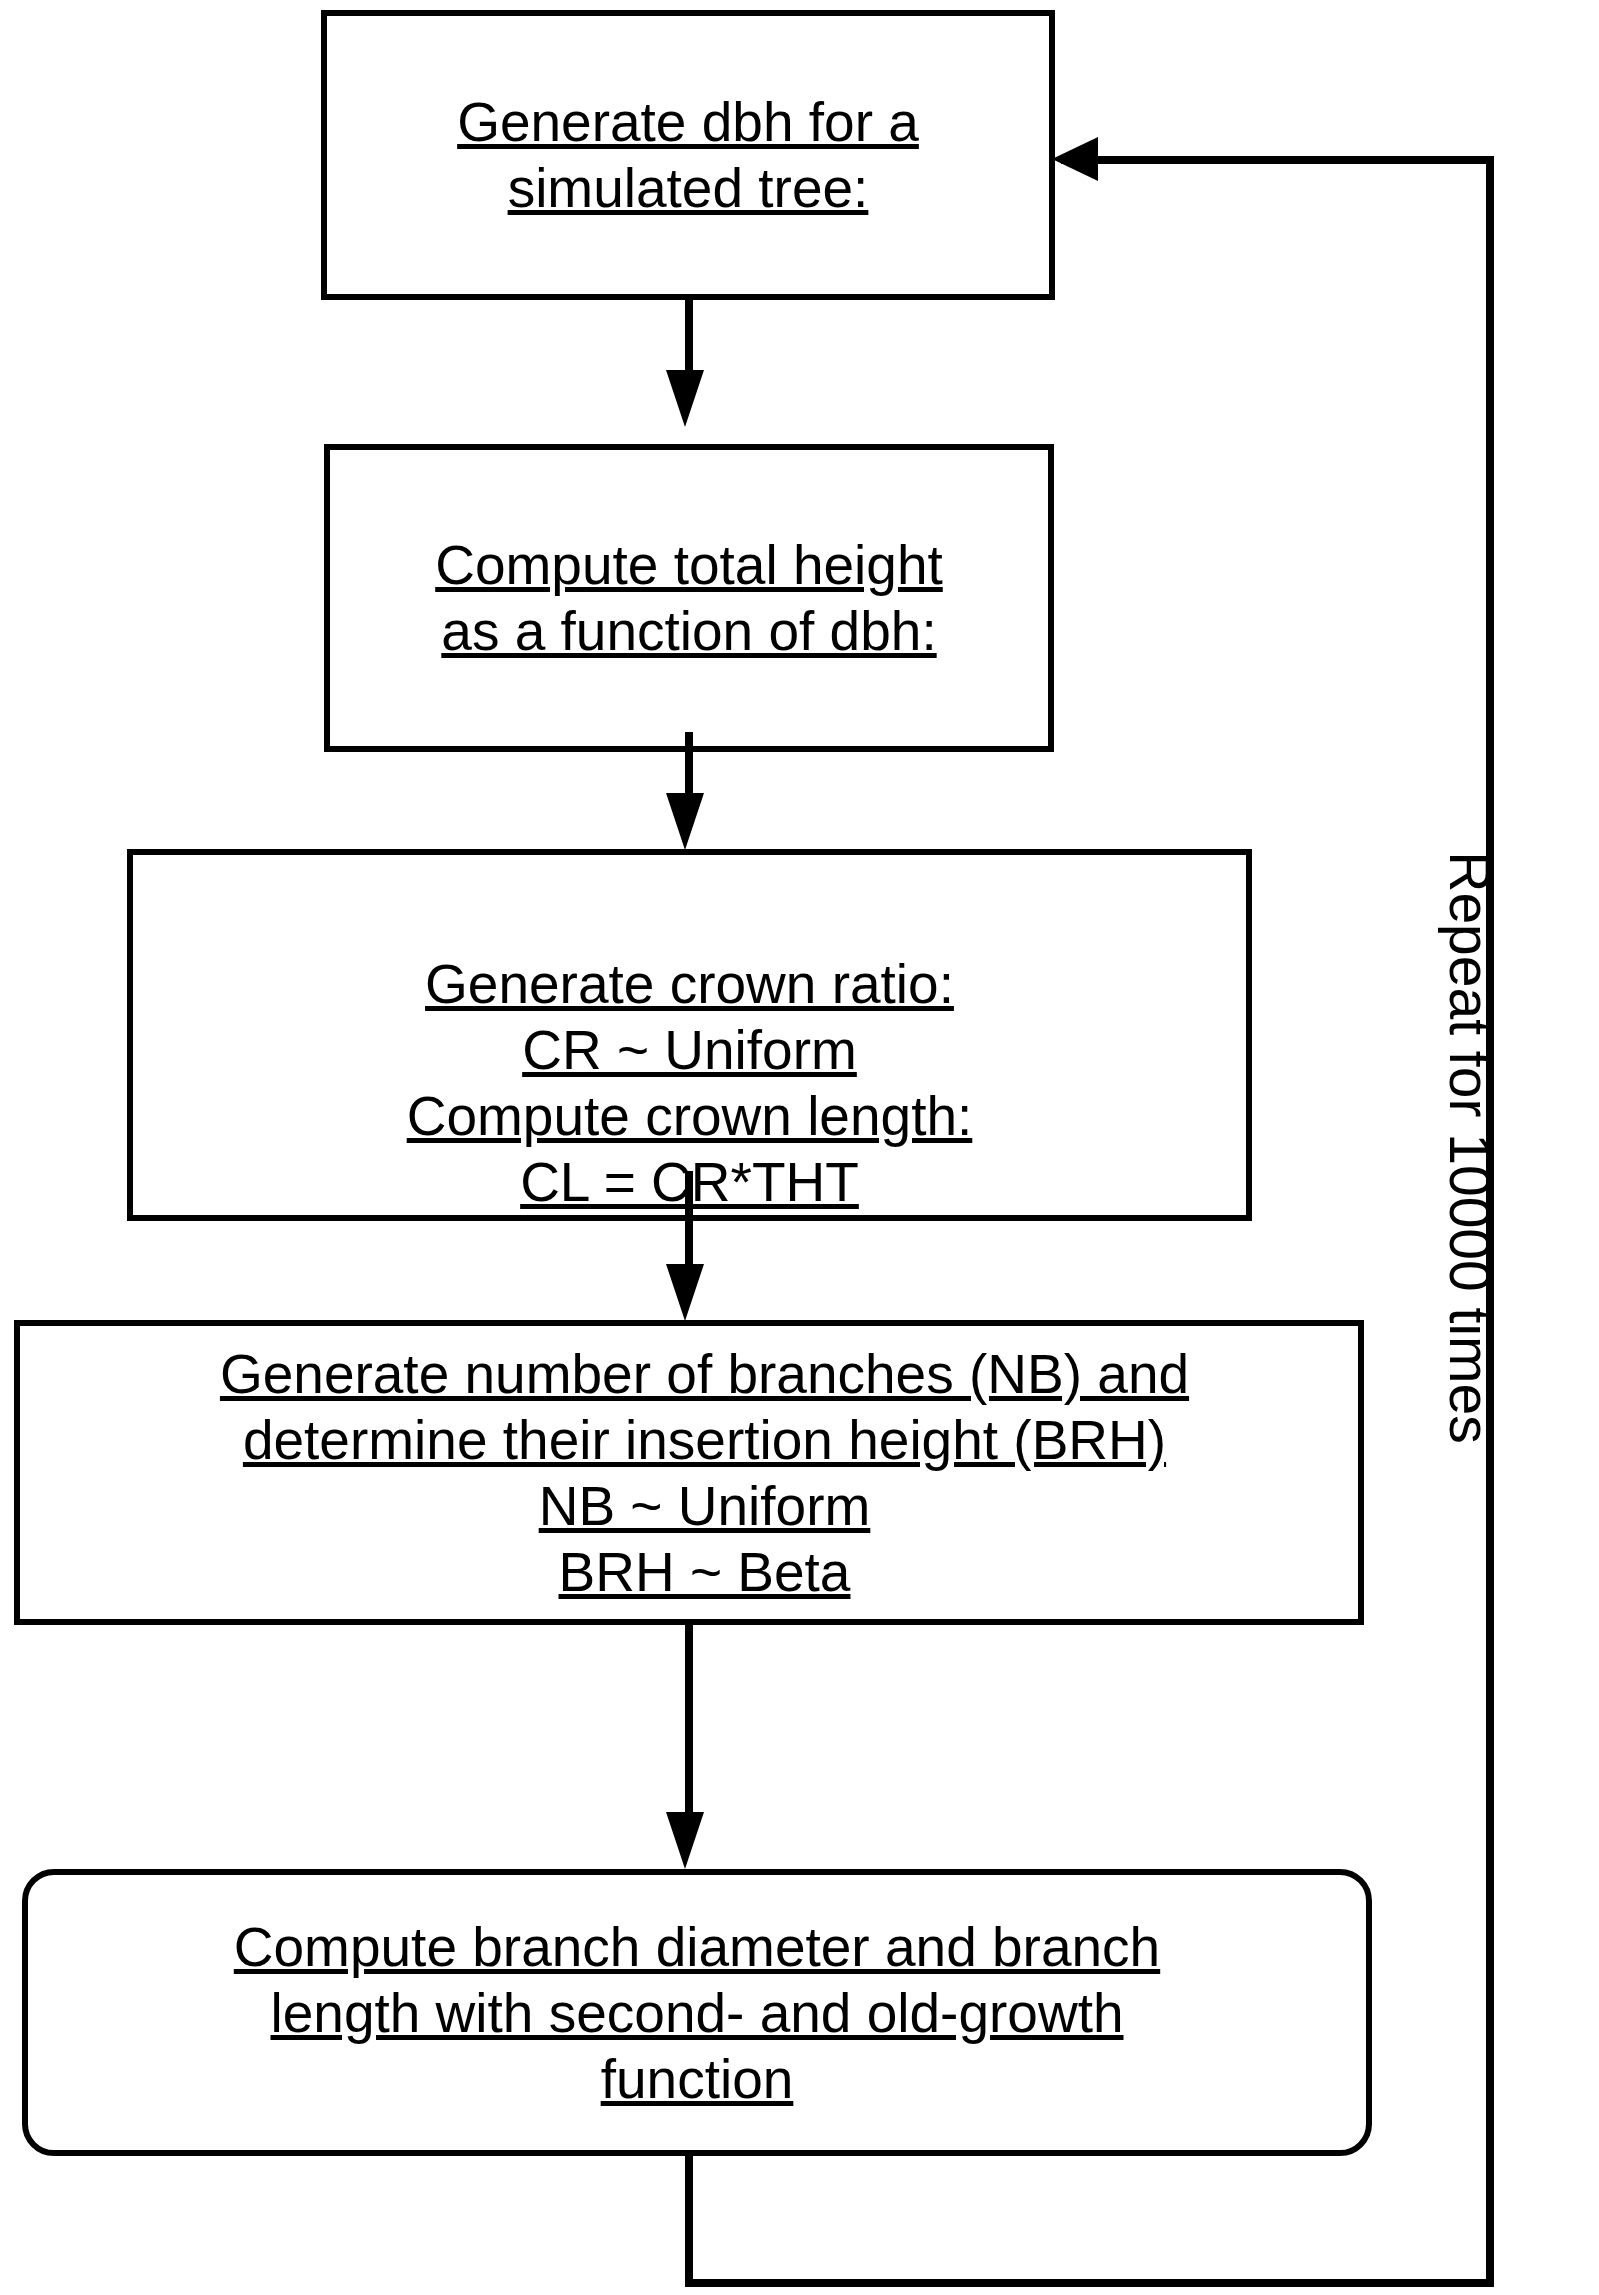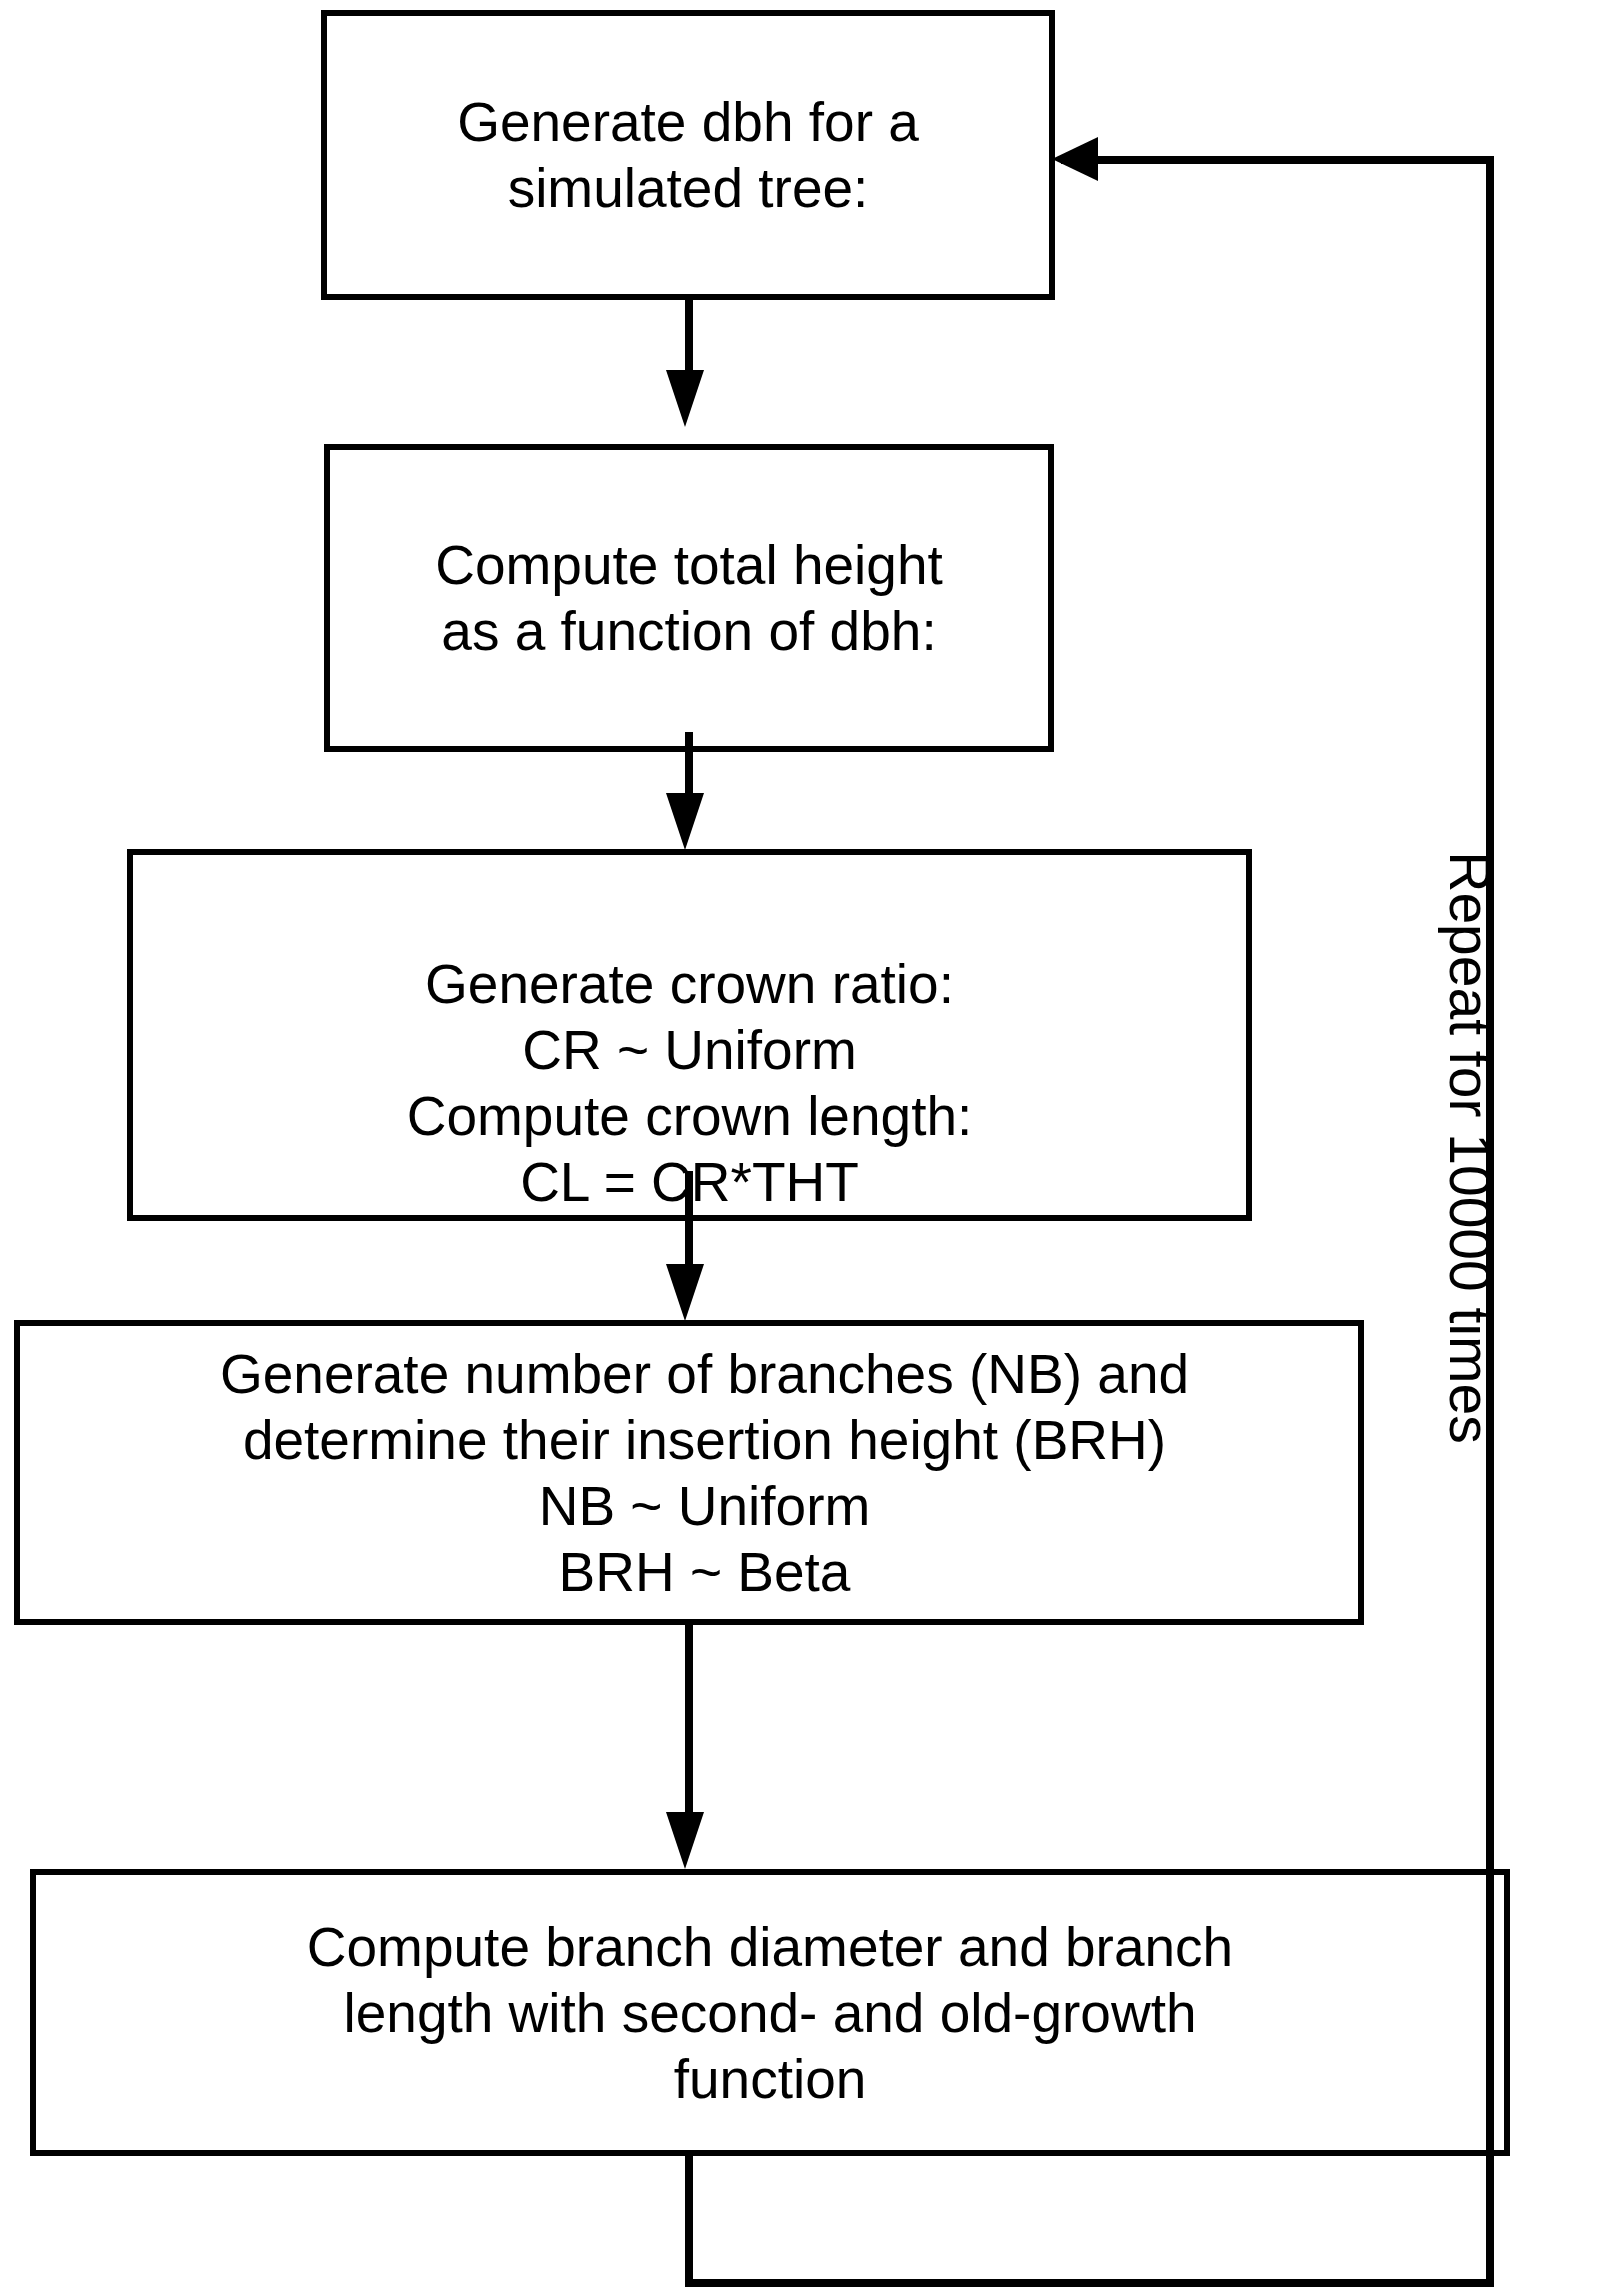--- a/index.html
+++ b/index.html
@@ -22,32 +22,33 @@
     box-sizing: border-box;
     border: 6.7px solid #000000;
     background: #ffffff;
     display: flex;
     flex-direction: column;
     align-items: center;
     justify-content: center;
     text-align: center;
     line-height: 1.20;
     color: #000000;
+    text-decoration: underline;
   }
   .node .line {
     display: block;
     white-space: nowrap;
   }
 
   
   #node-dbh      { left: 321px;  top: 9.7px;   width: 734px;  height: 290px;  font-size: 55px; }
   #node-height   { left: 324px;  top: 444px;  width: 730px;  height: 308px;  font-size: 55px; }
   #node-crown    { left: 127px;  top: 849px; width: 1125px; height: 372px;  font-size: 55px; justify-content: flex-end; }
   #node-branches { left: 13.5px;   top: 1320px; width: 1350px; height: 305px;  font-size: 55px; padding-left: 32px; }
-  #node-equations{ left: 30px;   top: 1869px; width: 1480px; height: 287px;  font-size: 55px; }
+  #node-equations{ left: 22px;   top: 1869px; width: 1350px; height: 287px;  font-size: 55px; border-radius: 32px; }
 
   
   .conn-line {
     position: absolute;
     background: #000000;
   }
   .vline { width: 8.2px; }
   .hline { height: 8.2px; }
 
   .arrowhead-down {

